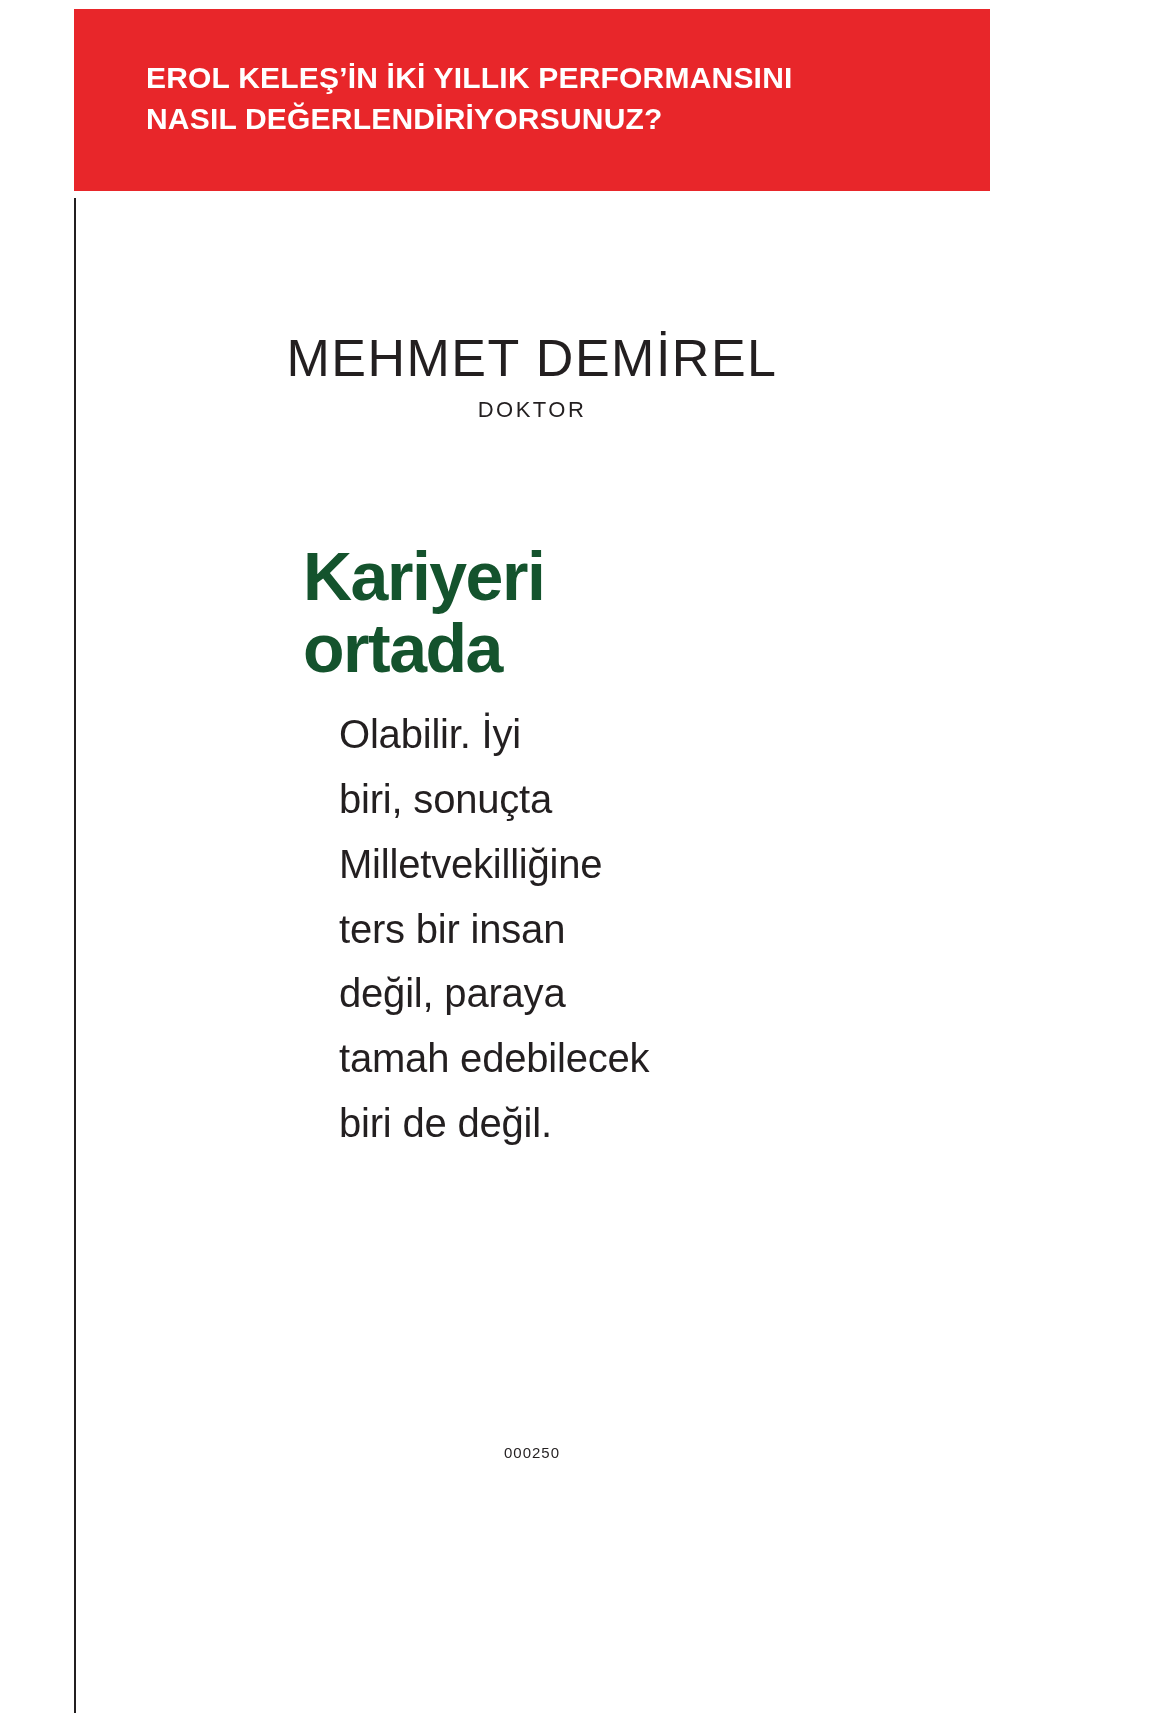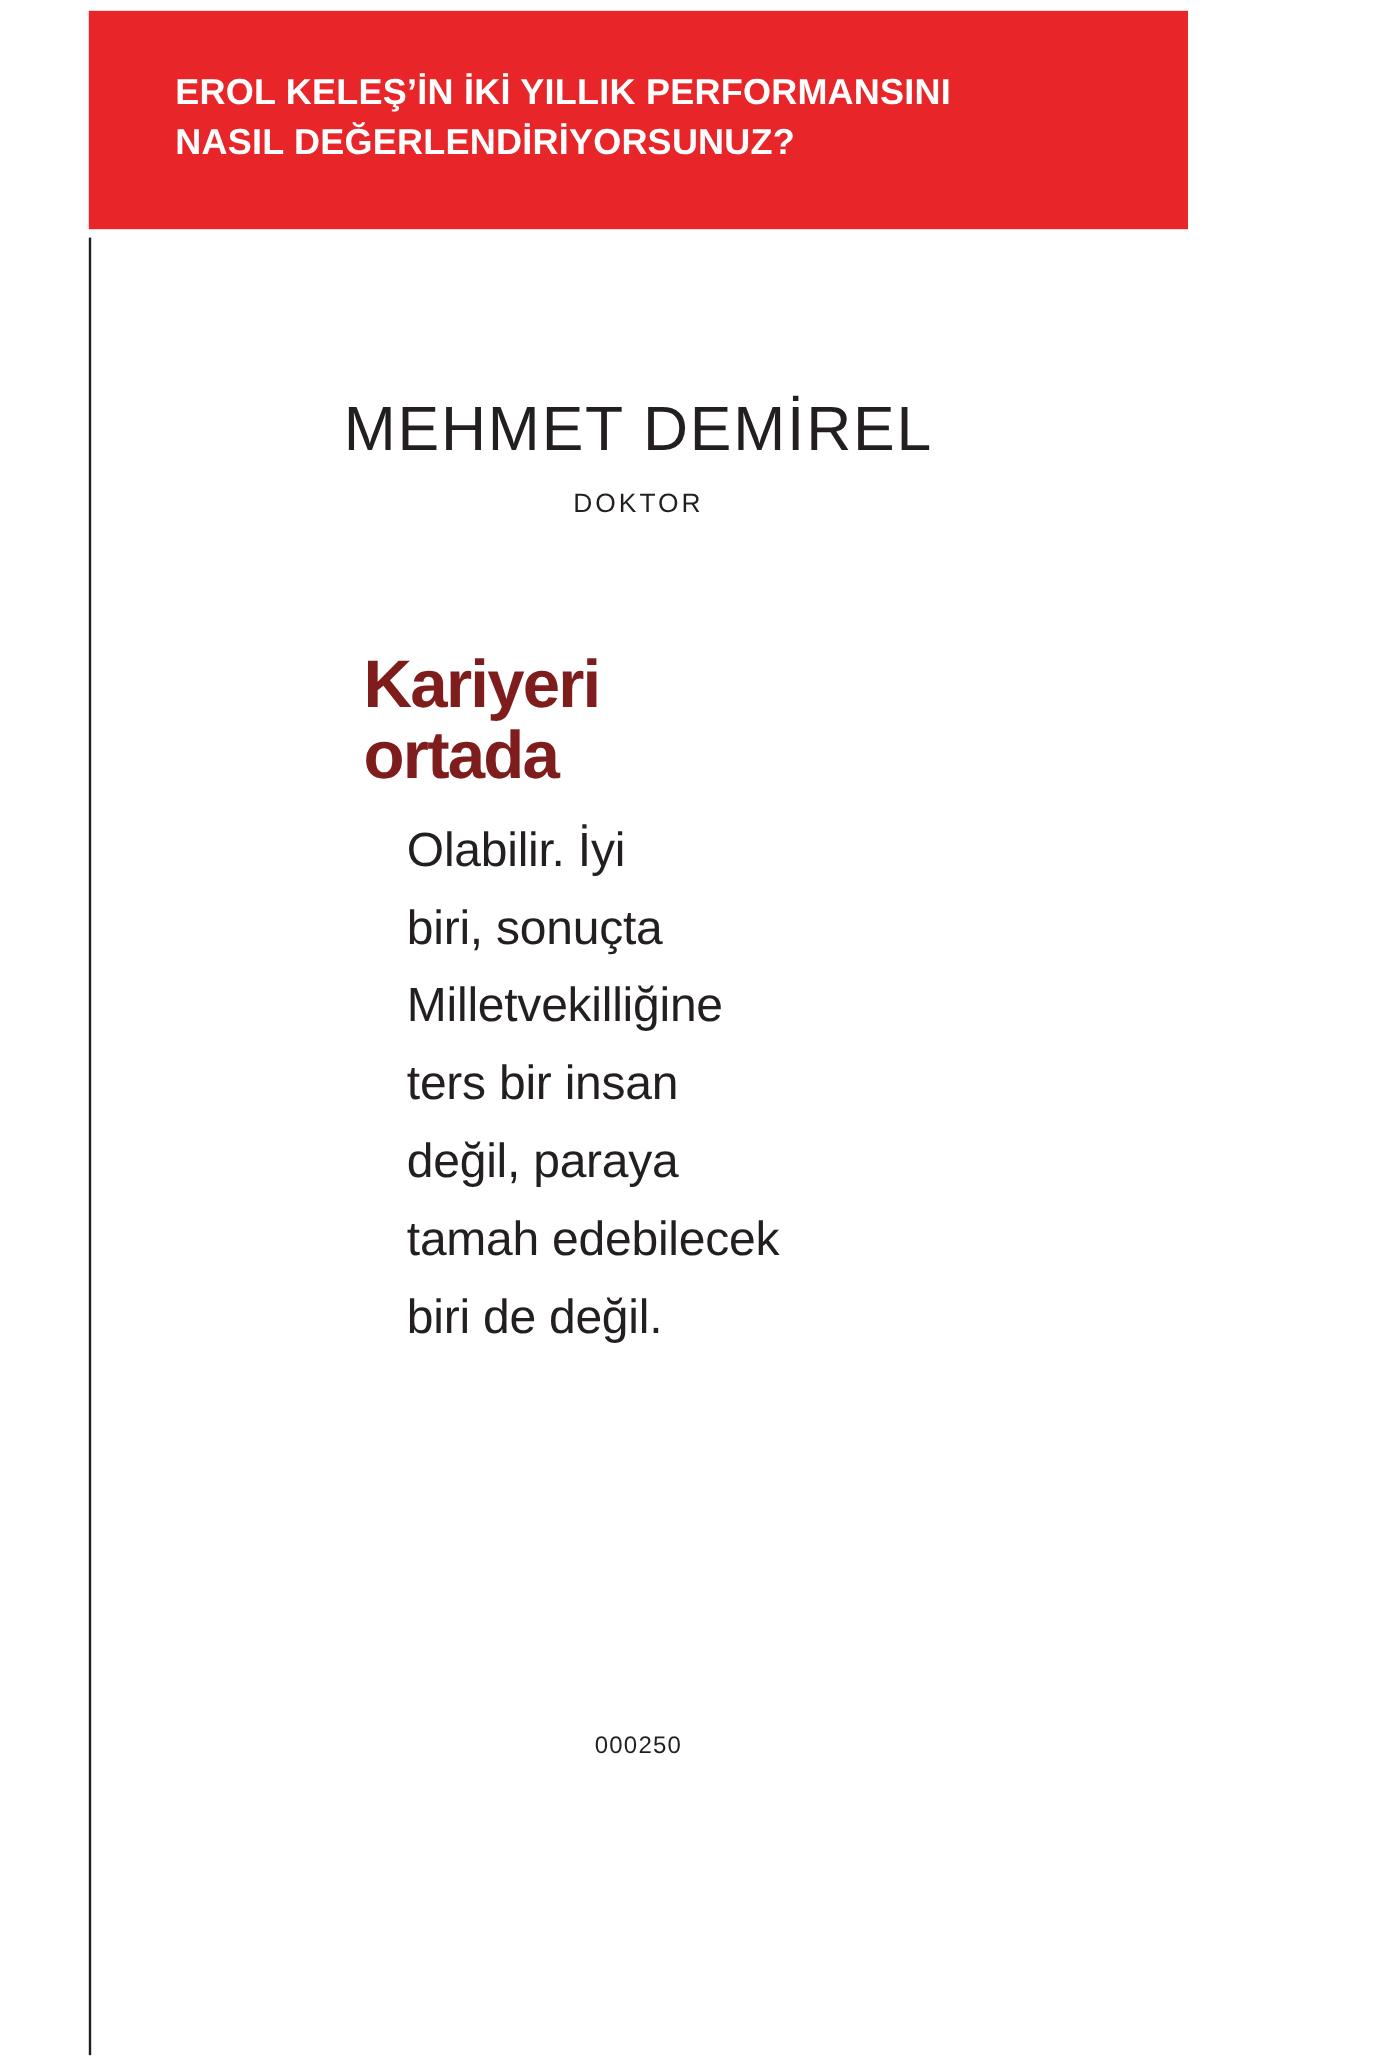--- a/index.html
+++ b/index.html
@@ -59,38 +59,38 @@
     text-align: center;
   }
   .author-name {
     font-size: 52px;
     font-weight: 400;
     color: #231f20;
     letter-spacing: 1.5px;
     line-height: 1.1;
   }
   .author-role {
-    margin-top: 20px;
+    margin-top: 10px;
     font-size: 22px;
     font-weight: 400;
     color: #231f20;
     letter-spacing: 2.5px;
   }
 
   
   .content {
     position: absolute;
     left: 303px;
     top: 540px;
     width: 620px;
   }
   .headline {
-    font-size: 56px;
+    font-size: 68px;
     font-weight: bold;
-    color: #7f1d1d;
+    color: #14532d;
     line-height: 1.06;
     letter-spacing: -1.5px;
     white-space: pre-line;
     margin: 0;
   }
   .quote {
     margin-top: 18px;
     font-size: 40px;
     font-weight: 400;
     color: #231f20;
@@ -102,21 +102,21 @@
 
   
   .footer {
     position: absolute;
     left: 74px;
     top: 1444px;
     width: 916px;
     text-align: center;
   }
   .footer-number {
-    font-size: 20px;
+    font-size: 15px;
     color: #231f20;
     letter-spacing: 1px;
   }
   .footer-url {
     margin-top: 12px;
     font-size: 27px;
     color: #231f20;
     letter-spacing: 0.5px;
   }
 </style>

